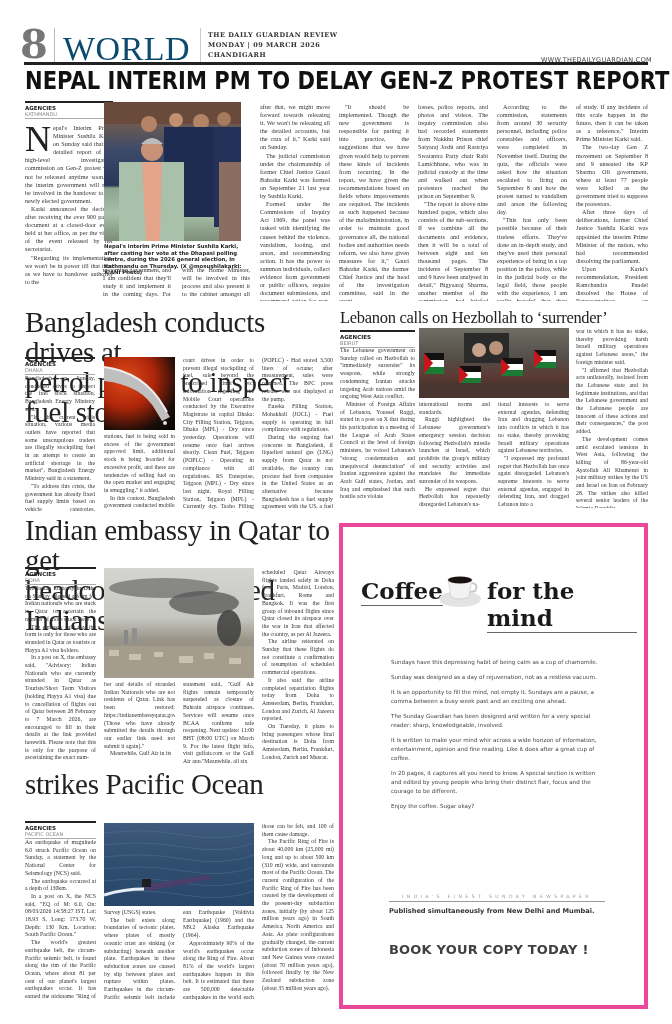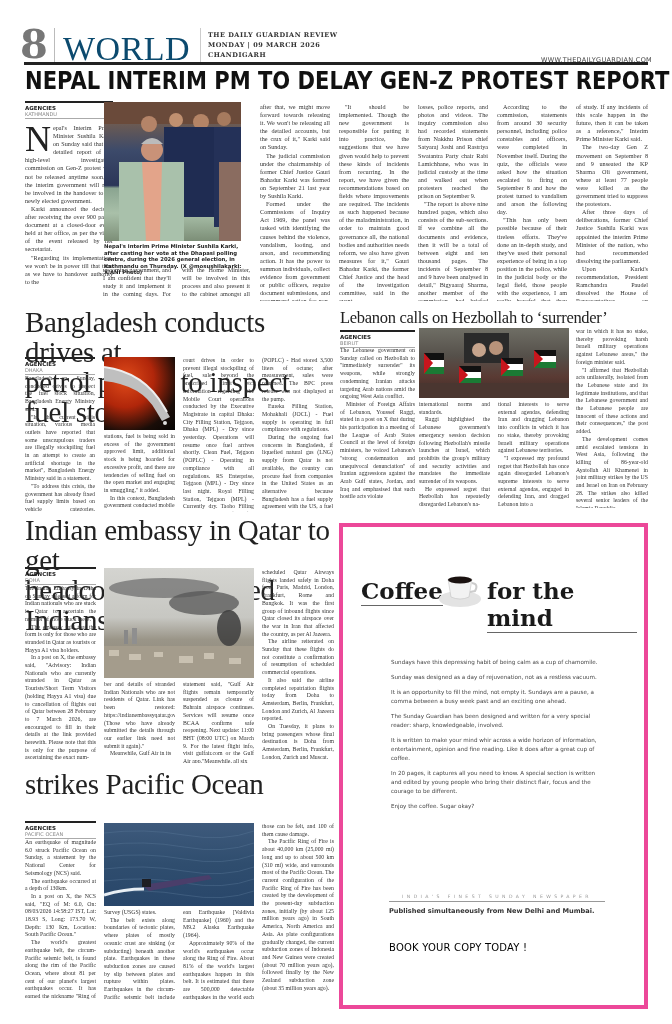--- a/index.html
+++ b/index.html
@@ -21,21 +21,21 @@
 .col p{text-indent:6px}
 .dropcap{float:left;font-size:36px;line-height:30px;margin-right:2px;color:#222;font-family:"Liberation Serif",serif}
 .hserif{font-family:"Liberation Serif",serif;color:#222;font-size:29px;line-height:30px;letter-spacing:-0.3px}
 .img{overflow:hidden}
 .caption{font-size:5.3px;line-height:6.5px;font-weight:bold;font-family:"DejaVu Sans",sans-serif;color:#222}
 .ad{left:339px;top:523px;width:309px;height:486px;border:4px solid #ec4899;background:#fff}
 .coffee-title{font-family:"DejaVu Serif",serif;font-weight:bold;font-size:23px;color:#1a1a1a}
 .adtxt{font-family:"DejaVu Sans",sans-serif;font-size:5.6px;line-height:9px;color:#444}
 .adtxt p{margin-bottom:6px}
 .sg-logo{font-family:"Liberation Serif",serif;font-size:27px;letter-spacing:-1.3px;color:#111}
-.book{font-family:"DejaVu Sans",sans-serif;font-weight:normal;font-size:10px;color:#000000;letter-spacing:0.2px}
+.book{font-family:"DejaVu Sans",sans-serif;font-weight:bold;font-size:13px;color:#404040;letter-spacing:0.2px}
 </style>
 </head>
 <body>
 
 <div class="abs masthead">
   <div class="abs pgnum">8</div>
   <div class="abs vbar1"></div>
   <div class="abs section">WORLD</div>
   <div class="abs vbar2"></div>
   <div class="abs meta">

